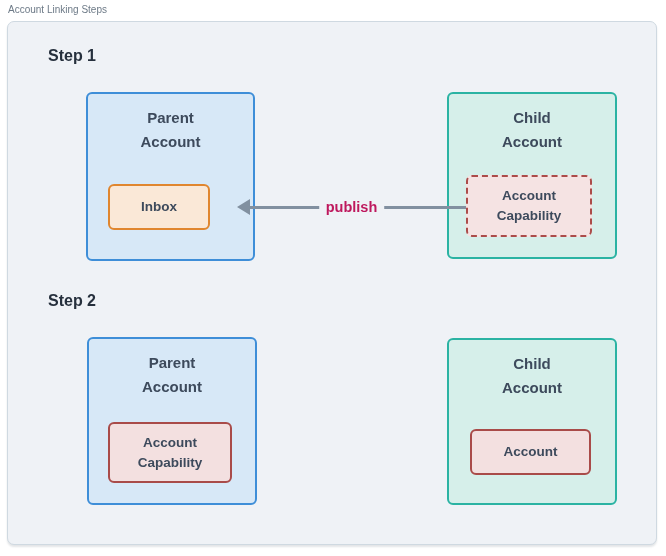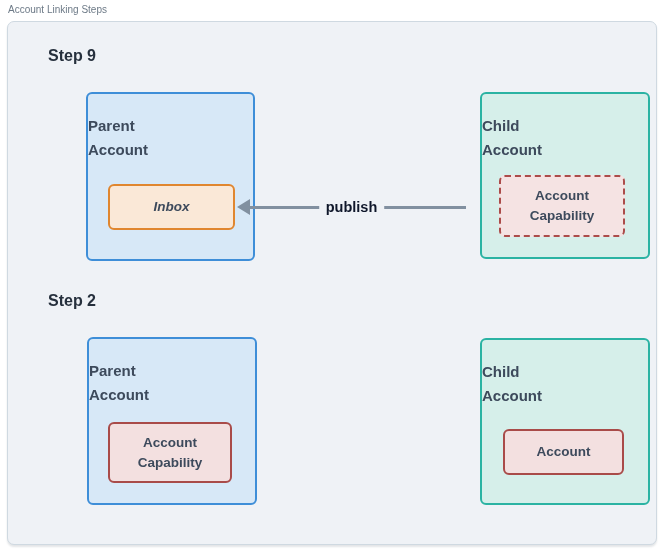--- a/index.html
+++ b/index.html
@@ -44,30 +44,30 @@
   .step2-label { left: 48px; top: 292px; }
 
   .node {
     position: absolute;
     box-sizing: border-box;
     border-radius: 6px;
     border-width: 2px;
     border-style: solid;
   }
   .node-title {
-    padding-top: 20px;
-    text-align: left;
+    padding-top: 12px;
+    text-align: center;
     font-size: 15px;
     line-height: 24px;
     font-weight: 600;
     color: #3d4a5c;
     white-space: pre-line;
   }
   .parent-node { background: #d7e8f7; border-color: #3e8ed8; }
-  .child-node  { background: #d6efea; border-color: #2bb3a3; margin-left: 33px; }
+  .child-node  { background: #d6efea; border-color: #2bb3a3; }
 
   .inner-node {
     position: absolute;
     box-sizing: border-box;
     border-radius: 6px;
     border-width: 2px;
     border-style: solid;
     display: flex;
     align-items: center;
     justify-content: center;
@@ -76,21 +76,21 @@
     line-height: 20px;
     font-weight: 600;
     color: #3d4a5c;
     white-space: pre-line;
   }
   .inbox-node { background: #fae8d7; border-color: #e0862f; }
   .cap-node   { background: #f3e0e0; border-color: #a94b49; }
   .cap-node.dashed { background: #f5e3e3; border-style: dashed; border-color: #ac4c4a; }
 
   .s1-parent { left: 86px;  top: 92px;  width: 169px; height: 169px; }
-  .s1-inbox  { left: 20px;  top: 90px;  width: 127px; height: 46px; font-style: italic; }
+  .s1-inbox  { left: 20px;  top: 90px;  width: 102px; height: 46px; }
   .s1-child  { left: 447px; top: 92px;  width: 170px; height: 167px; }
   .s1-cap    { left: 17px;  top: 81px;  width: 126px; height: 62px; }
 
   .s2-parent { left: 87px;  top: 337px; width: 170px; height: 168px; }
   .s2-cap    { left: 19px;  top: 83px;  width: 124px; height: 61px; }
   .s2-child  { left: 447px; top: 338px; width: 170px; height: 167px; }
   .s2-acct   { left: 21px;  top: 89px;  width: 121px; height: 46px; }
 
   .arrow {
     position: absolute;
@@ -111,41 +111,41 @@
   }
   .arrow-label {
     position: absolute;
     left: 50%;
     top: 50%;
     transform: translate(-50%, -50%);
     background: #eff2f6;
     padding: 0 7px;
     font-size: 14.5px;
     font-weight: 600;
-    color: #0f172a;
+    color: #be185d;
     white-space: nowrap;
   }
   .publish-arrow { left: 237px; top: 199px; width: 229px; }
   .publish-arrow .arrow-line { left: 11px; right: 0; }
   .publish-arrow .arrow-head { left: 0; top: 0; border-right: 13px solid #8190a0; }
 
   .claim-arrow { left: 232px; top: 445px; width: 238px; }
   .claim-arrow .arrow-line { left: 0; right: 11px; }
   .claim-arrow .arrow-head { right: 0; top: 0; border-left: 13px solid #8190a0; }
 </style>
 </head>
 <body>
 
 <div class="stage">
 
   <div class="panel-title">Account Linking Steps</div>
 
   <div class="panel"></div>
 
-  <div class="step-label step1-label">Step 9</div>
+  <div class="step-label step1-label">Step 1</div>
 
   <div class="node parent-node s1-parent">
     <div class="node-title">Parent
 Account</div>
     <div class="inner-node inbox-node s1-inbox">Inbox</div>
   </div>
 
   <div class="node child-node s1-child">
     <div class="node-title">Child
 Account</div>

